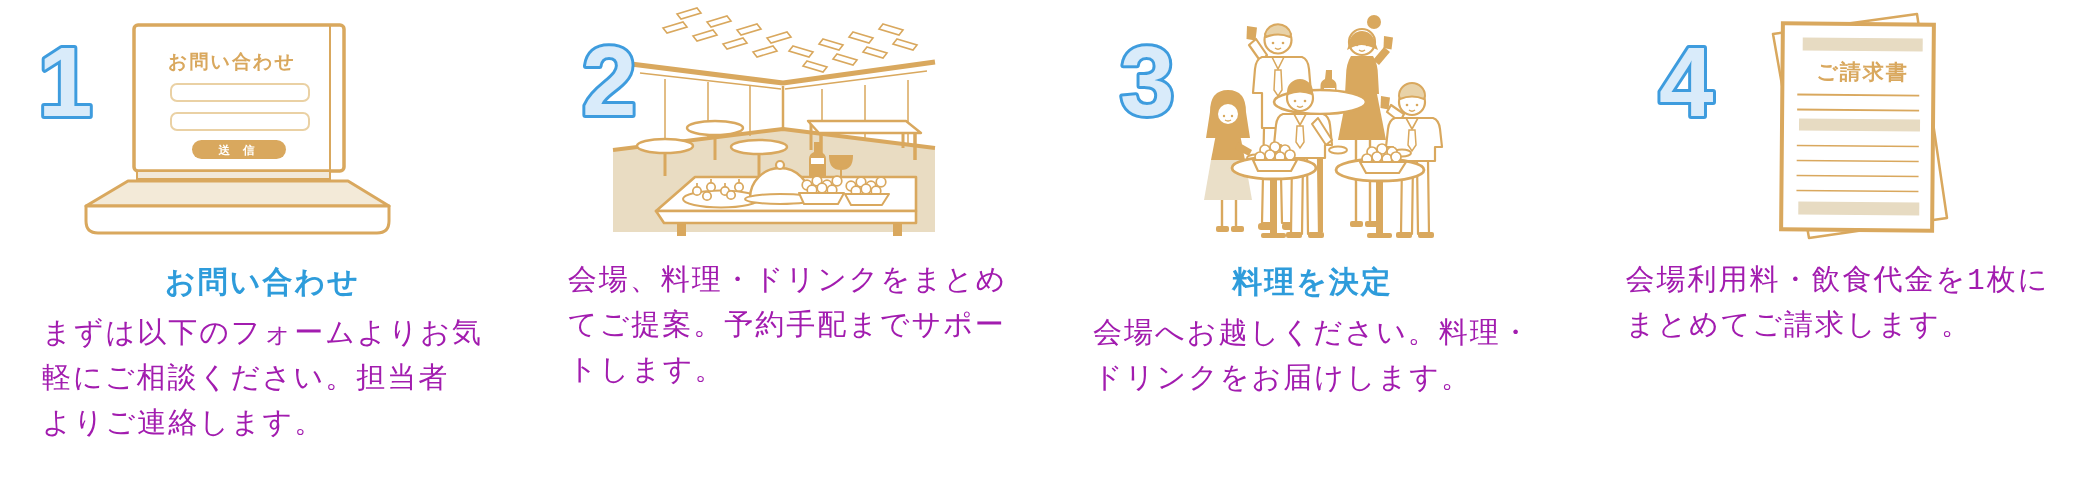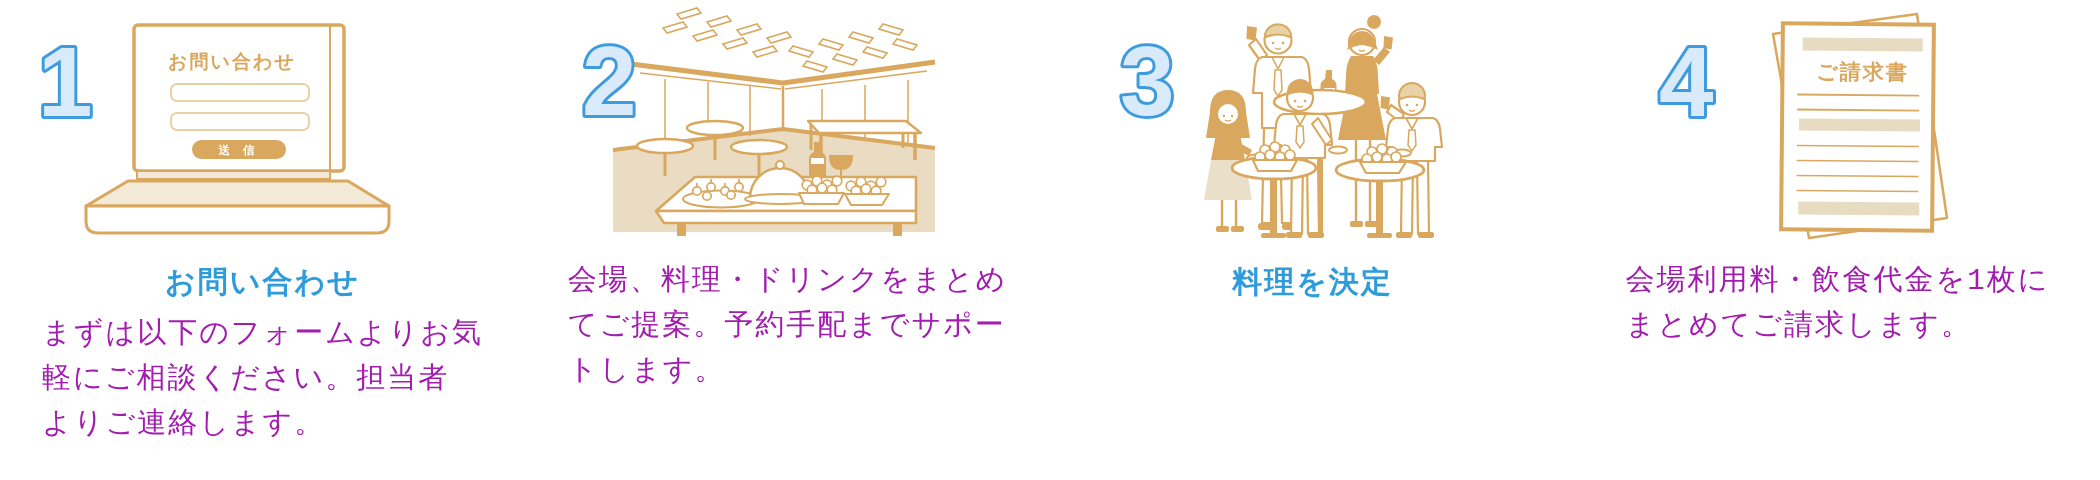--- a/index.html
+++ b/index.html
@@ -269,20 +269,22 @@
           <circle cx="317" cy="159" r="5"></circle>
             <circle cx="327" cy="157" r="5"></circle>
             <circle cx="337" cy="159" r="5"></circle>
             <circle cx="346" cy="157" r="5"></circle>
         </g>
         <path d="M310,162 h46 l-7,11 h-33 z" fill="#ffffff" stroke="#d9a85e" stroke-width="2.2" stroke-linejoin="round"></path>
       </g>
       <text class="num" x="70" y="115">3</text>
     </svg>
     <div class="step-title">料理を決定</div>
+    <div class="step-desc">会場へお越しください。料理・
+ドリンクをお届けします。</div>
   </div>
 
   <div class="step">
     <svg class="illo" viewBox="0 0 525 245">
       <path d="M198,34 L342,14 L372,218 L234,238 Z" fill="#ffffff" stroke="#d9a85e" stroke-width="2.5" stroke-linejoin="round"></path>
       <g transform="rotate(0.5 282 127)">
         <rect x="207" y="24" width="151" height="206" fill="#ffffff" stroke="#d9a85e" stroke-width="4"></rect>
         <rect x="227" y="38" width="120" height="13" fill="#e7dbc2"></rect>
         <text x="287" y="79" text-anchor="middle" font-size="21" font-weight="bold" fill="#d9a85e" letter-spacing="2">ご請求書</text>
         <g stroke="#d9a85e" stroke-width="1.8">

